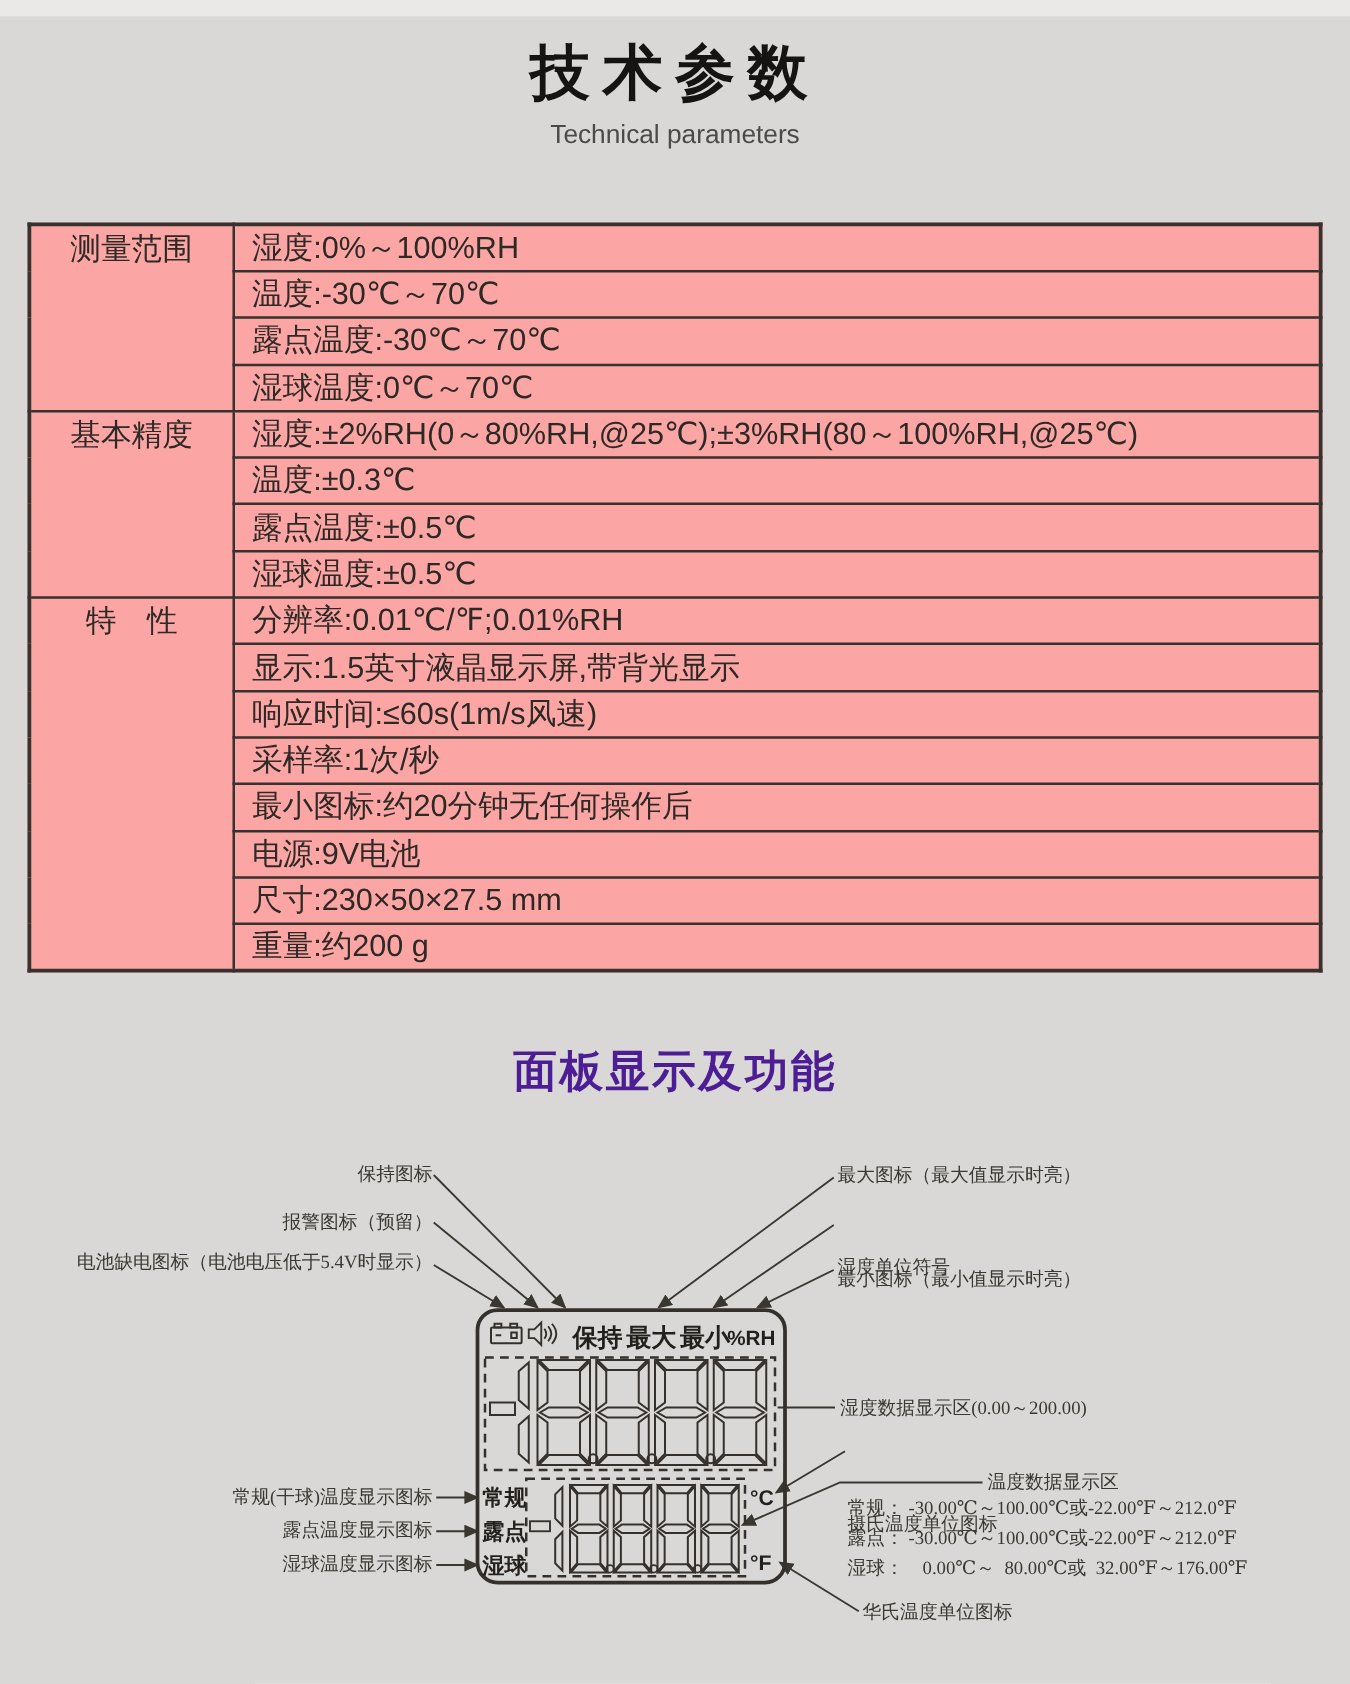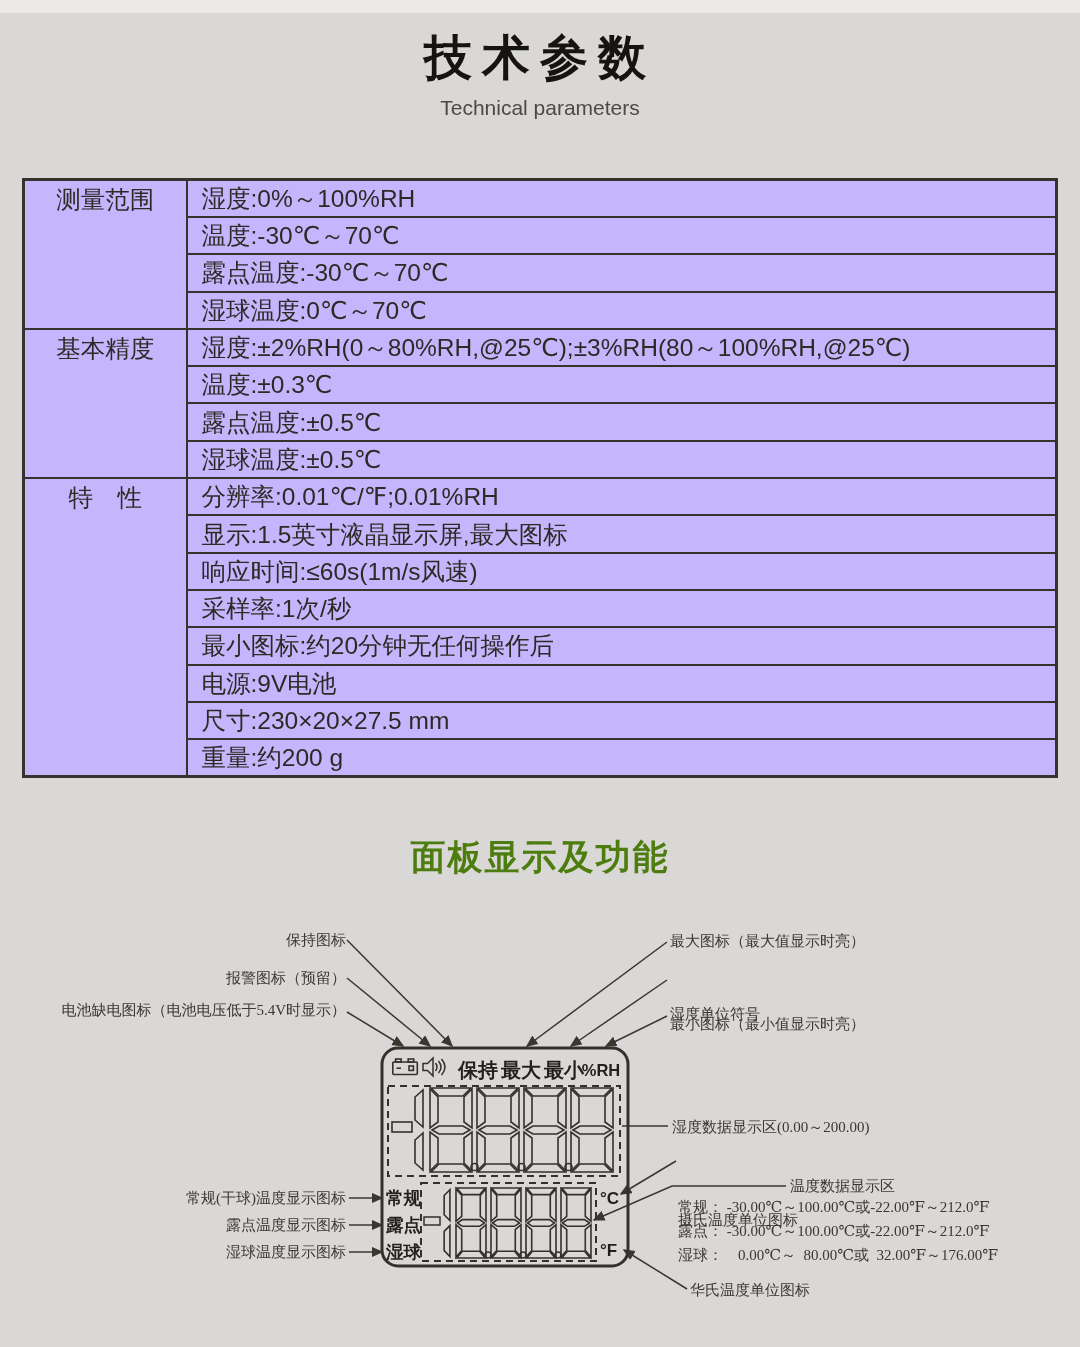--- a/index.html
+++ b/index.html
@@ -10,32 +10,32 @@
     color:#2d2925;
   }
   .topstrip{position:absolute;left:0;top:0;width:1080px;height:13px;background:#eae9e8;}
   
   .hdr{position:absolute;left:0;top:26px;width:1080px;text-align:center;}
   .hdr h1{margin:0;font-size:48px;font-weight:700;letter-spacing:10px;color:#151413;}
   .hdr .sub{margin-top:6px;font-size:21px;color:#4c4a48;letter-spacing:0;}
   
   table.spec{
     position:absolute;left:22px;top:178px;width:1036px;
-    border-collapse:collapse;background:#c4b5fd;
+    border-collapse:collapse;background:#fca5a5;
     border:3px solid #36322e;table-layout:fixed;
   }
   table.spec th,table.spec td{
     border:2px solid #36322e;height:37.3px;box-sizing:border-box;
     font-size:24.5px;font-weight:400;white-space:nowrap;overflow:hidden;
   }
   table.spec th{width:163px;text-align:center;vertical-align:top;line-height:35px;padding-top:1px;}
   table.spec td{padding:0 0 0 14px;line-height:35px;}
   
   .sec2{position:absolute;left:0;top:834px;width:1080px;text-align:center;
-        font-size:35px;font-weight:700;letter-spacing:2px;color:#4d7c0f;}
+        font-size:35px;font-weight:700;letter-spacing:2px;color:#4c1d95;}
   
   .diag-svg{position:absolute;left:0;top:900px;}
   .seg polygon{fill:none;stroke:#35302c;stroke-width:1.6;vector-effect:non-scaling-stroke;}
   .outl{fill:none;stroke:#35302c;}
   .dash{fill:none;stroke:#35302c;stroke-width:2;stroke-dasharray:7 5;}
   .ld{fill:none;stroke:#3a3630;stroke-width:1.5;}
   .lcdtxt{font-family:"Liberation Sans","DejaVu Sans",sans-serif;font-weight:700;fill:#221f1c;}
   
   .co{position:absolute;font-family:"Liberation Serif","DejaVu Serif",serif;
       font-size:15px;color:#3b3732;white-space:pre;line-height:23px;}
@@ -82,36 +82,36 @@
       <tr>
           <td>湿球温度:±0.5℃</td>
         </tr>
     </tbody>
     <tbody>
       <tr>
           <th rowspan="8">特　性</th>
           <td>分辨率:0.01℃/℉;0.01%RH</td>
         </tr>
       <tr>
-          <td>显示:1.5英寸液晶显示屏,最大图标</td>
+          <td>显示:1.5英寸液晶显示屏,带背光显示</td>
         </tr>
       <tr>
           <td>响应时间:≤60s(1m/s风速)</td>
         </tr>
       <tr>
           <td>采样率:1次/秒</td>
         </tr>
       <tr>
           <td>最小图标:约20分钟无任何操作后</td>
         </tr>
       <tr>
           <td>电源:9V电池</td>
         </tr>
       <tr>
-          <td>尺寸:230×20×27.5 mm</td>
+          <td>尺寸:230×50×27.5 mm</td>
         </tr>
       <tr>
           <td>重量:约200 g</td>
         </tr>
     </tbody>
   </table>
 
   <div class="sec2">面板显示及功能</div>
 
   <svg class="diag-svg" width="1080" height="447" viewBox="0 0 1080 447">

